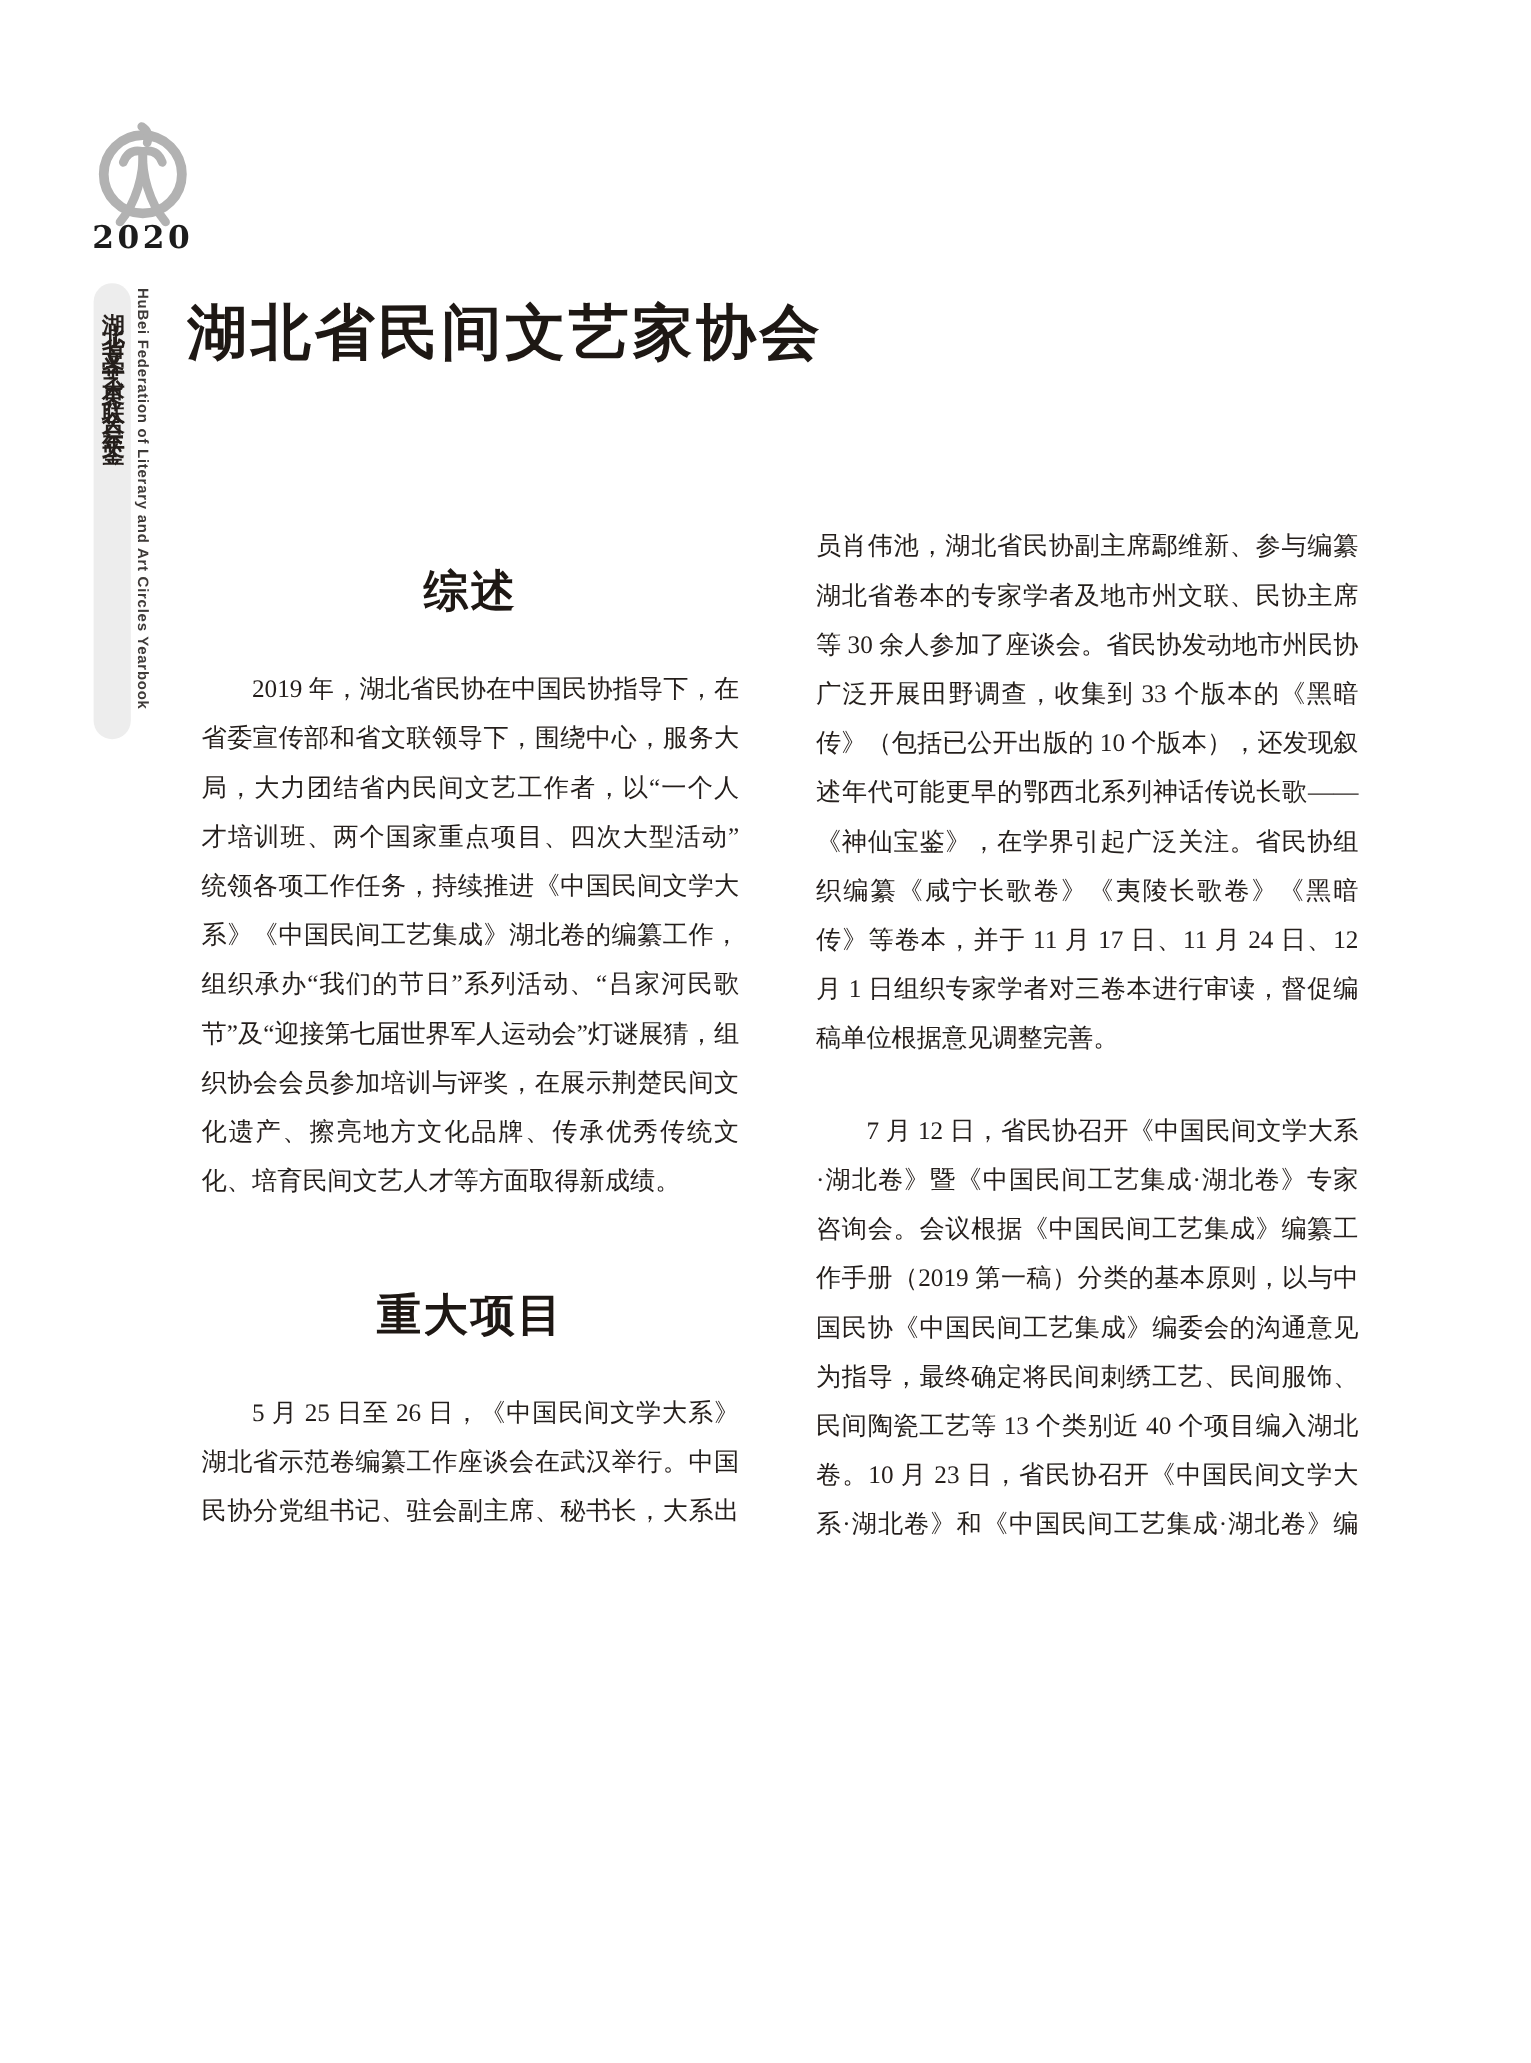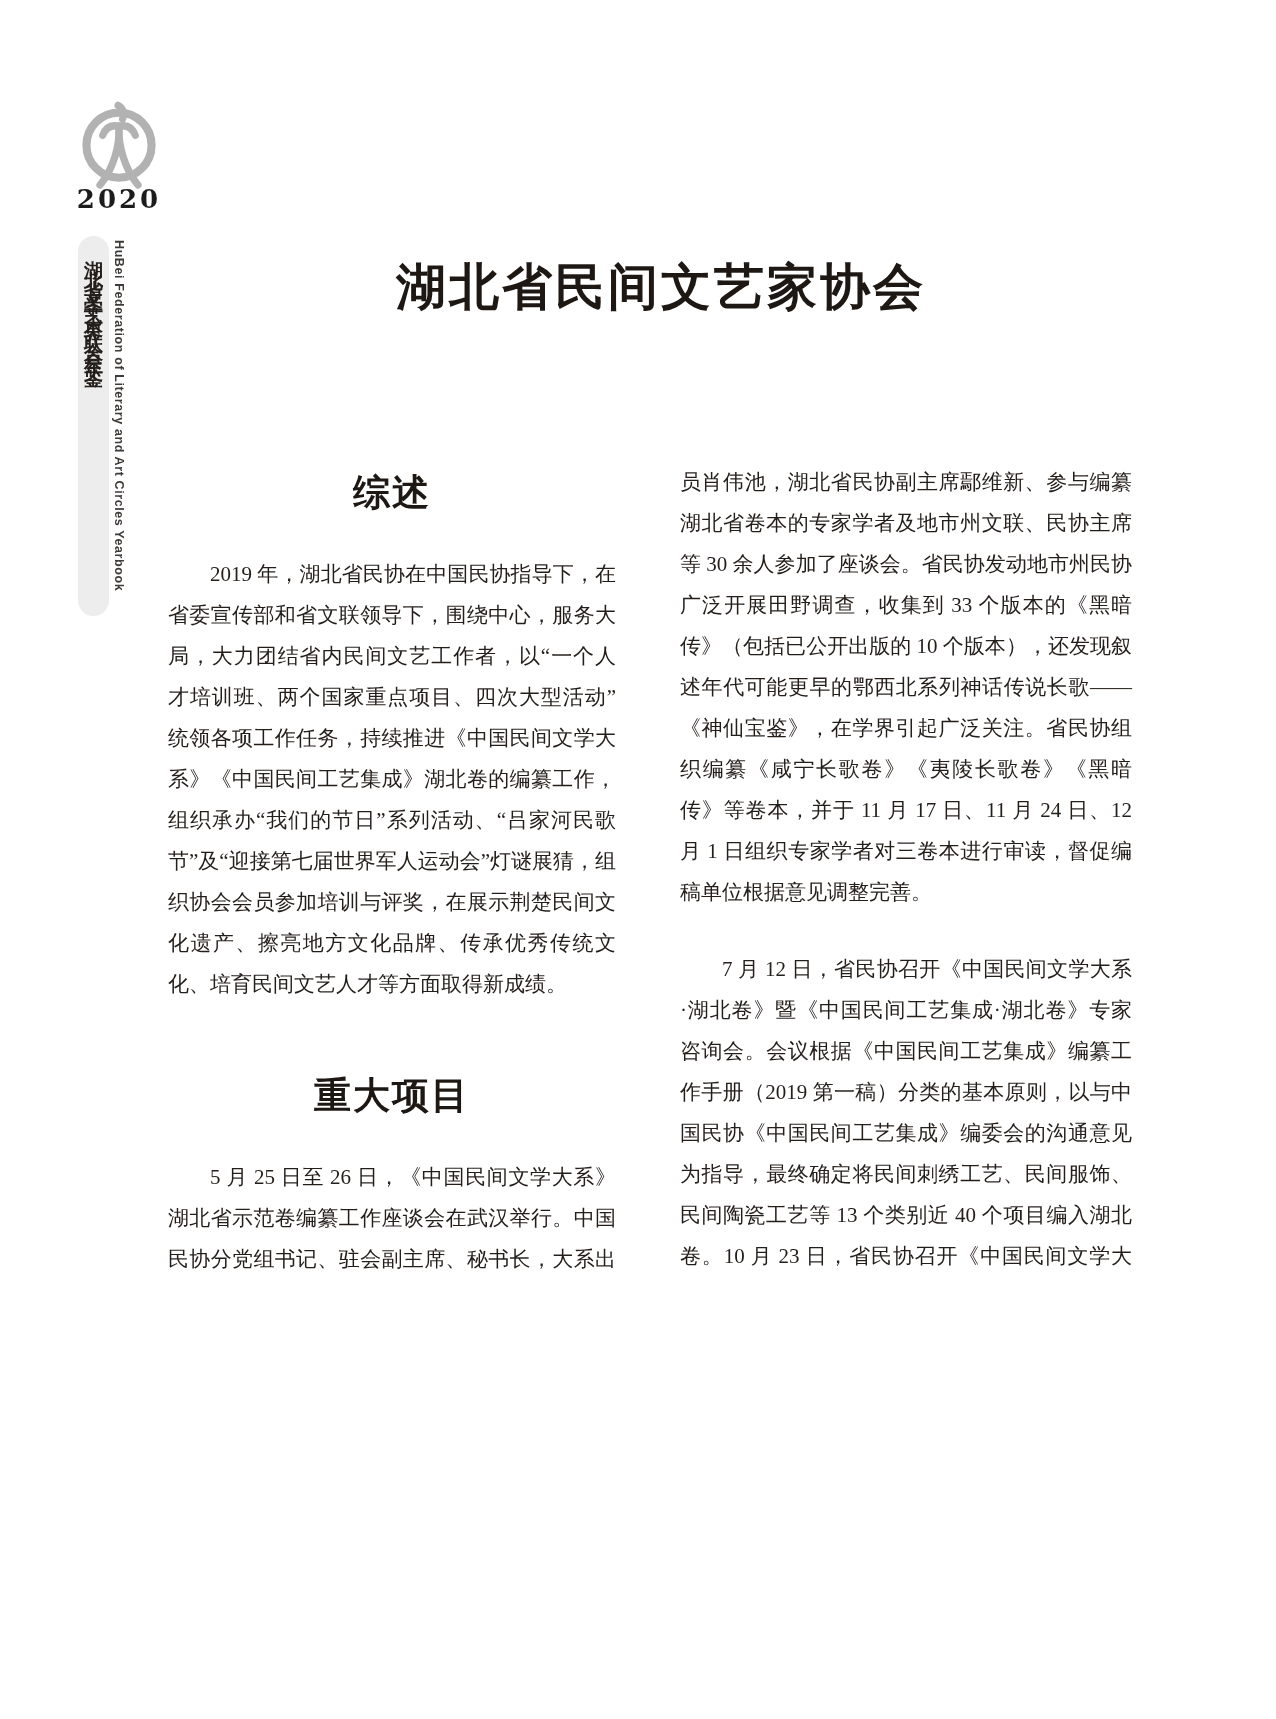--- a/index.html
+++ b/index.html
@@ -31,30 +31,29 @@
   .sidebar-en {
     position:absolute; left:112px; top:240px; height:380px;
     writing-mode:vertical-rl;
     font-family:"Liberation Sans","DejaVu Sans",sans-serif;
     font-weight:bold; font-size:12.5px; letter-spacing:0.6px; color:#3e3a38;
     white-space:nowrap;
   }
 
   
   .page-title {
-    position:absolute; left:150px; top:238px; width:990px; margin:16px;
-    text-align:center;
+    position:absolute; left:150px; top:238px; width:990px; margin:6px;
     font-family:"Liberation Serif","DejaVu Serif",serif;
     font-weight:900; font-size:50px; letter-spacing:3px; color:#1e1814;
   }
 
   
   .col { position:absolute; }
   .col-left  { left:168px; top:468px; width:448px; }
-  .col-right { left:680px; top:462px; width:452px; }
+  .col-right { left:680px; top:435px; width:452px; }
 
   .section-heading {
     margin:0 0 32px 0; text-align:center;
     font-family:"Liberation Sans","DejaVu Sans",sans-serif;
     font-weight:bold; font-size:37px; letter-spacing:2px; color:#1e1814;
   }
   .section-heading.spaced { margin-top:66px; margin-bottom:30px; }
 
   .entry-heading {
     margin:0 0 8px 0;

